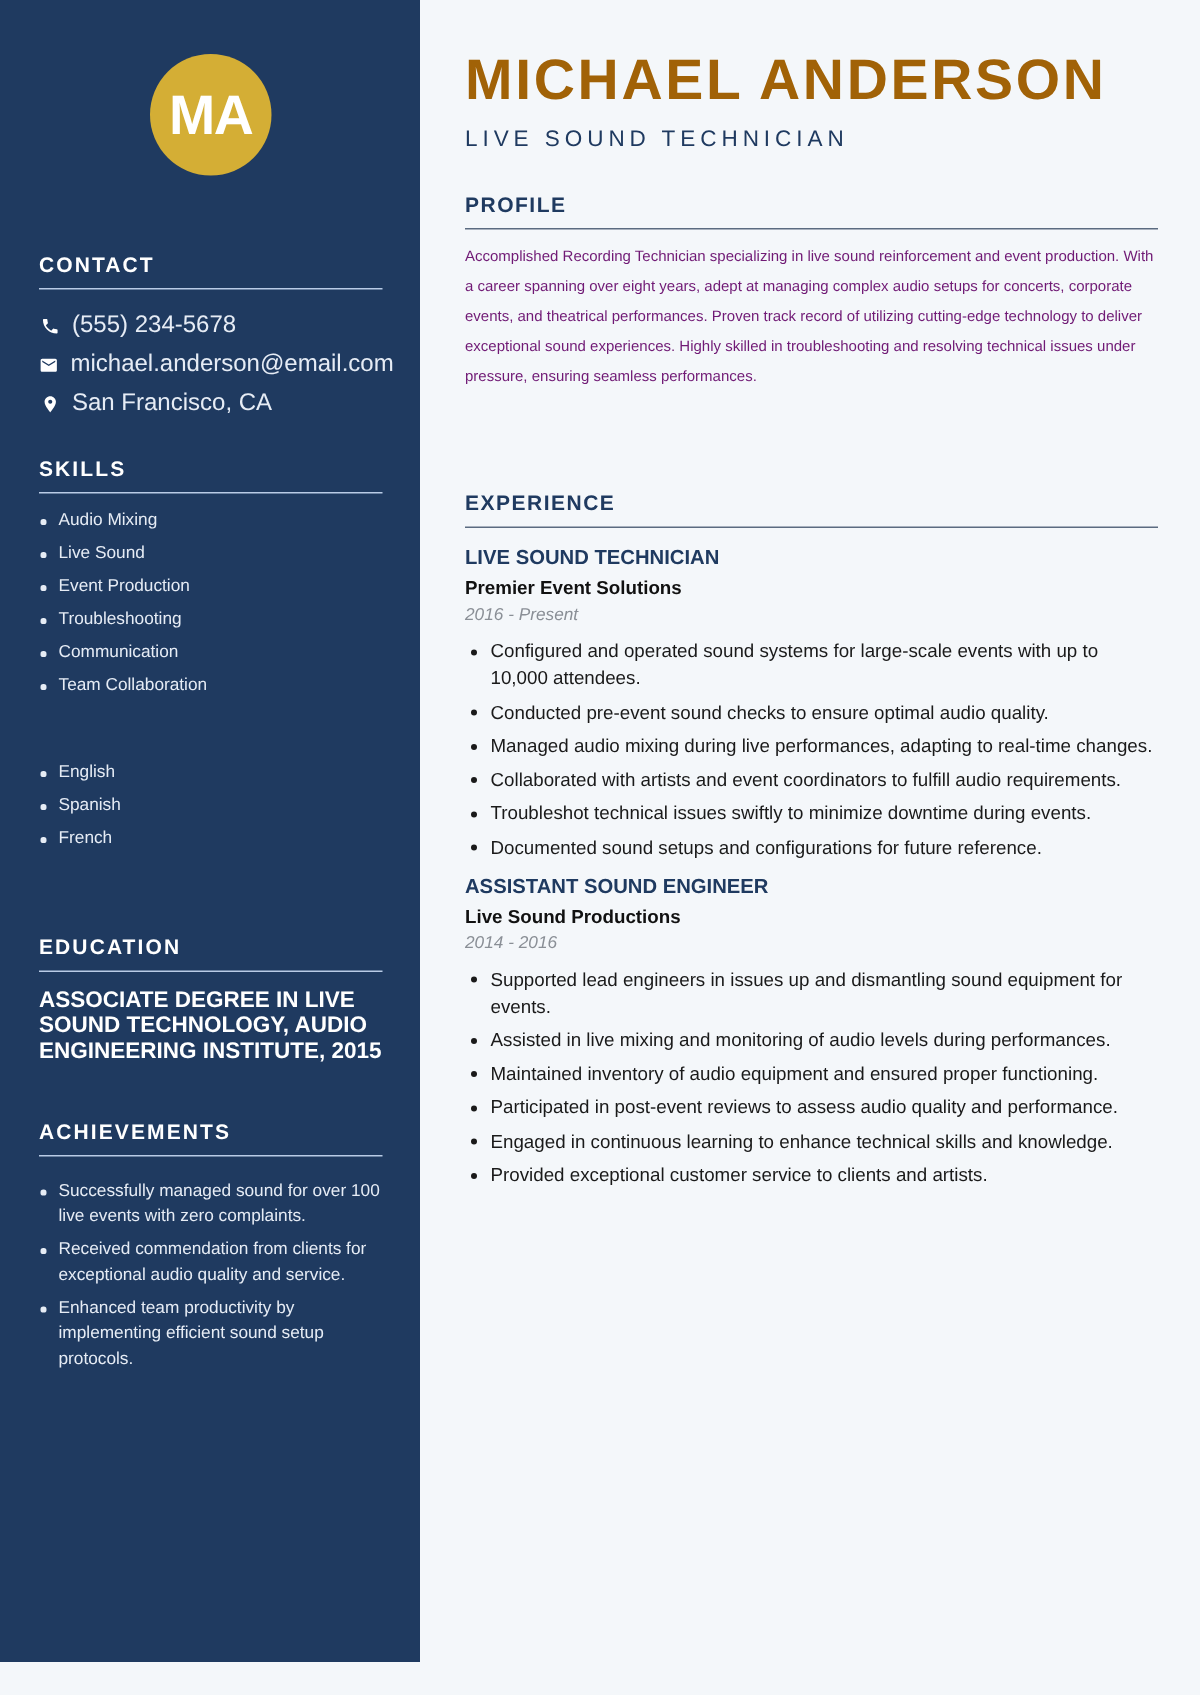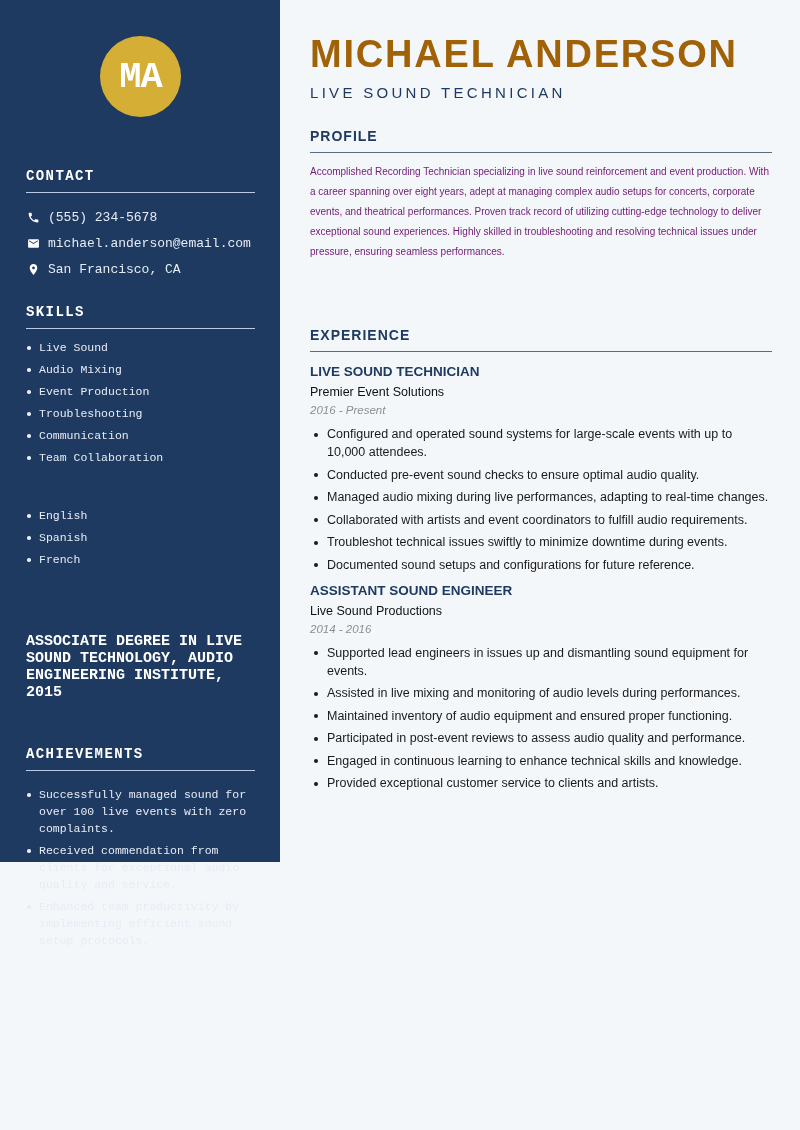--- a/index.html
+++ b/index.html
@@ -4,44 +4,43 @@
   <style>
     * { margin: 0; padding: 0; box-sizing: border-box; }
     html, body { width: 800px; height: 1130px; overflow: hidden; }
     body {
       font-family: "Liberation Sans", "DejaVu Sans", sans-serif;
       background: #f4f7fa;
       position: relative;
     }
     .sidebar {
       position: absolute; left: 0; top: 0;
-      width: 280px; height: 862px;
+      width: 280px; height: 1108px;
       background: #1f3a60;
       color: #ffffff;
       padding: 0 26px;
-      font-family: Liberation Mono, monospace;
     }
     .avatar {
       position: absolute; left: 100px; top: 36px;
       width: 81px; height: 81px; border-radius: 50%;
       background: #d4ae35;
       display: flex; align-items: center; justify-content: center;
       color: #ffffff; font-weight: bold; font-size: 37px;
       letter-spacing: -1px;
     }
     .side-section { position: absolute; left: 26px; width: 229px; }
     .side-heading {
       font-size: 14px; font-weight: bold; letter-spacing: 1.4px;
       color: #ffffff; padding-bottom: 8px;
       border-bottom: 1.5px solid #b9cbe6;
     }
     .contact-list { list-style: none; margin-top: 11px; }
     .contact-list li {
       display: flex; align-items: center;
-      font-size: 13px; color: #e6ecf5; height: 26px;
+      font-size: 16px; color: #e6ecf5; height: 26px;
     }
     .contact-list .ic { width: 14px; height: 14px; margin-right: 8px; display: inline-flex; align-items: center; justify-content: center; }
     .contact-list svg { width: 13px; height: 13px; fill: #ffffff; }
     .bullets { list-style: none; margin-top: 10px; }
     .bullets li {
       position: relative; padding-left: 13px;
       font-size: 11.5px; color: #e6ecf5; line-height: 17px;
       margin-bottom: 5px;
     }
     .bullets li::before {
@@ -70,21 +69,21 @@
     .main-heading {
       font-size: 14px; font-weight: bold; color: #1f3a60; letter-spacing: 1px;
       padding-bottom: 8px; border-bottom: 1.5px solid #5b6b80;
     }
     .profile-text {
       margin-top: 9px; font-size: 10px; line-height: 20px; color: #701a75;
     }
     .job-title {
       font-size: 13.5px; font-weight: bold; color: #1f3a60; margin-top: 12px;
     }
-    .company { font-size: 12.5px; font-weight: normal; color: #111; margin-top: 6px; }
+    .company { font-size: 12.5px; font-weight: bold; color: #111; margin-top: 6px; }
     .dates { font-size: 11.5px; font-style: italic; color: #8a8f96; margin-top: 5px; }
     .job-bullets { list-style: none; margin-top: 9px; }
     .job-bullets li {
       position: relative; padding-left: 17px;
       font-size: 12.5px; line-height: 18px; color: #1a1a1a;
       margin-bottom: 4.5px;
     }
     .job-bullets li::before {
       content: ""; position: absolute; left: 4px; top: 7.5px;
       width: 4px; height: 4px; border-radius: 50%; background: #1a1a1a;
@@ -124,38 +123,39 @@
             </svg>
         </span>
         <span>San Francisco, CA</span>
       </li>
     </ul>
   </section>
 
   <section class="side-section" style="top:304px;">
     <h2 class="side-heading">SKILLS</h2>
     <ul class="bullets">
+      <li>Audio Mixing</li>
       <li>Live Sound</li>
-      <li>Audio Mixing</li>
       <li>Event Production</li>
       <li>Troubleshooting</li>
       <li>Communication</li>
       <li>Team Collaboration</li>
     </ul>
   </section>
 
   <section class="side-section" style="top:497px;">
     <ul class="bullets">
       <li>English</li>
       <li>Spanish</li>
       <li>French</li>
     </ul>
   </section>
 
   <section class="side-section" style="top:623px;">
+    <h2 class="side-heading">EDUCATION</h2>
     <p class="edu-text">ASSOCIATE DEGREE IN LIVE SOUND TECHNOLOGY, AUDIO ENGINEERING INSTITUTE, 2015</p>
   </section>
 
   <section class="side-section" style="top:746px;">
     <h2 class="side-heading">ACHIEVEMENTS</h2>
     <ul class="bullets ach" style="margin-top:15px;">
       <li>Successfully managed sound for over 100 live events with zero complaints.</li>
       <li>Received commendation from clients for exceptional audio quality and service.</li>
       <li>Enhanced team productivity by implementing efficient sound setup protocols.</li>
     </ul>

